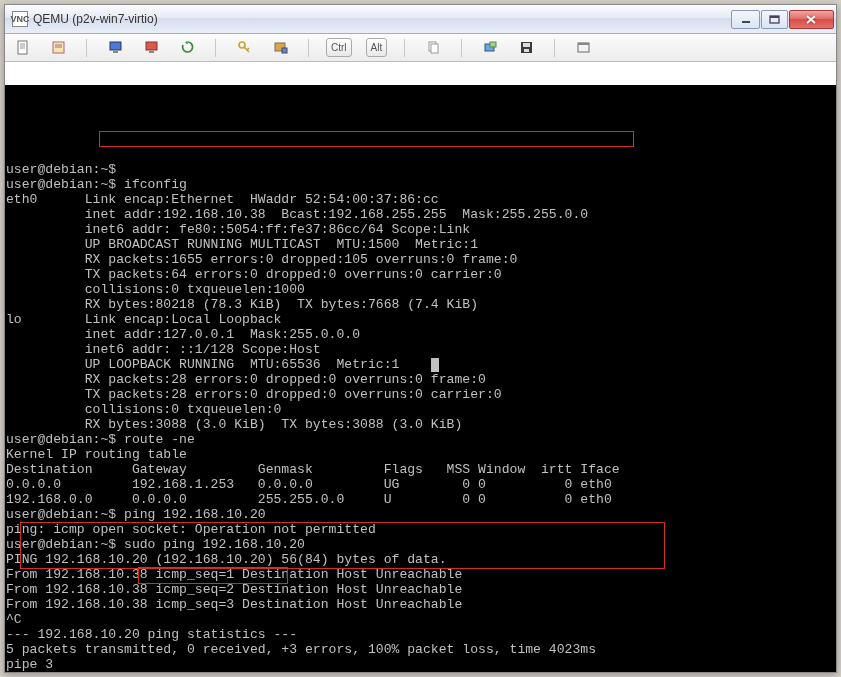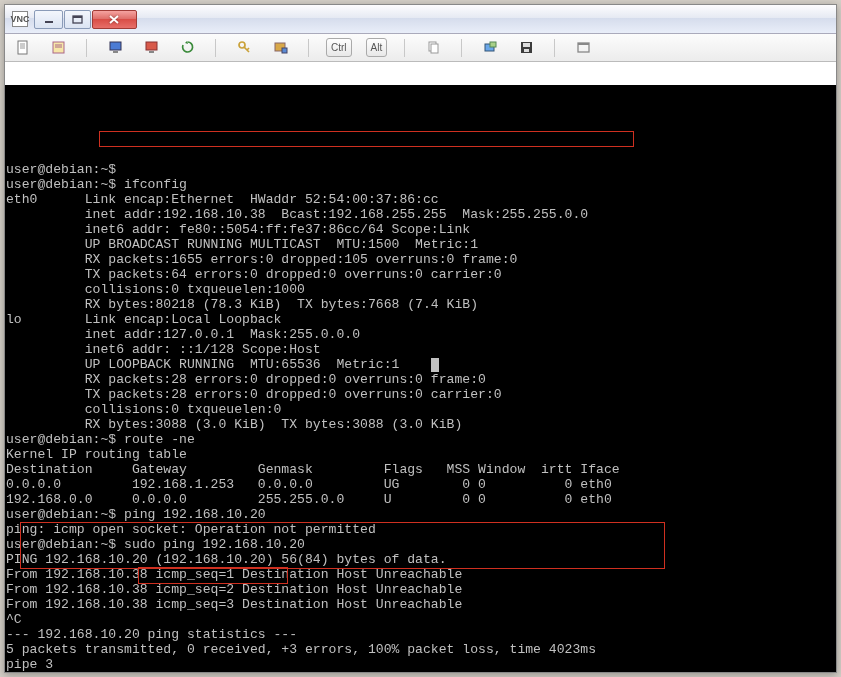--- a/index.html
+++ b/index.html
@@ -24,20 +24,21 @@
 .hl3 { left:133px; top:482px; width:150px; height:17px; }
 .cursor { display:inline-block; width:8px; height:14px; background:#c0c0c0; vertical-align:text-bottom; }
 </style>
 </head>
 <body>
 
 <div class="window">
 
   <div class="titlebar">
     <div class="titlebar-icon">VNC</div>
+    <div class="titlebar-text">QEMU (p2v-win7-virtio)</div>
     <div class="win-btns">
       <div class="win-btn">
         <svg width="10" height="9">
             <rect x="1" y="6" width="8" height="2" fill="#445"></rect>
           </svg>
       </div>
       <div class="win-btn max">
         <svg width="11" height="9">
             <rect x="1" y="1" width="9" height="7" fill="none" stroke="#445" stroke-width="1.3"></rect>
             <rect x="1" y="1" width="9" height="2" fill="#445"></rect>

